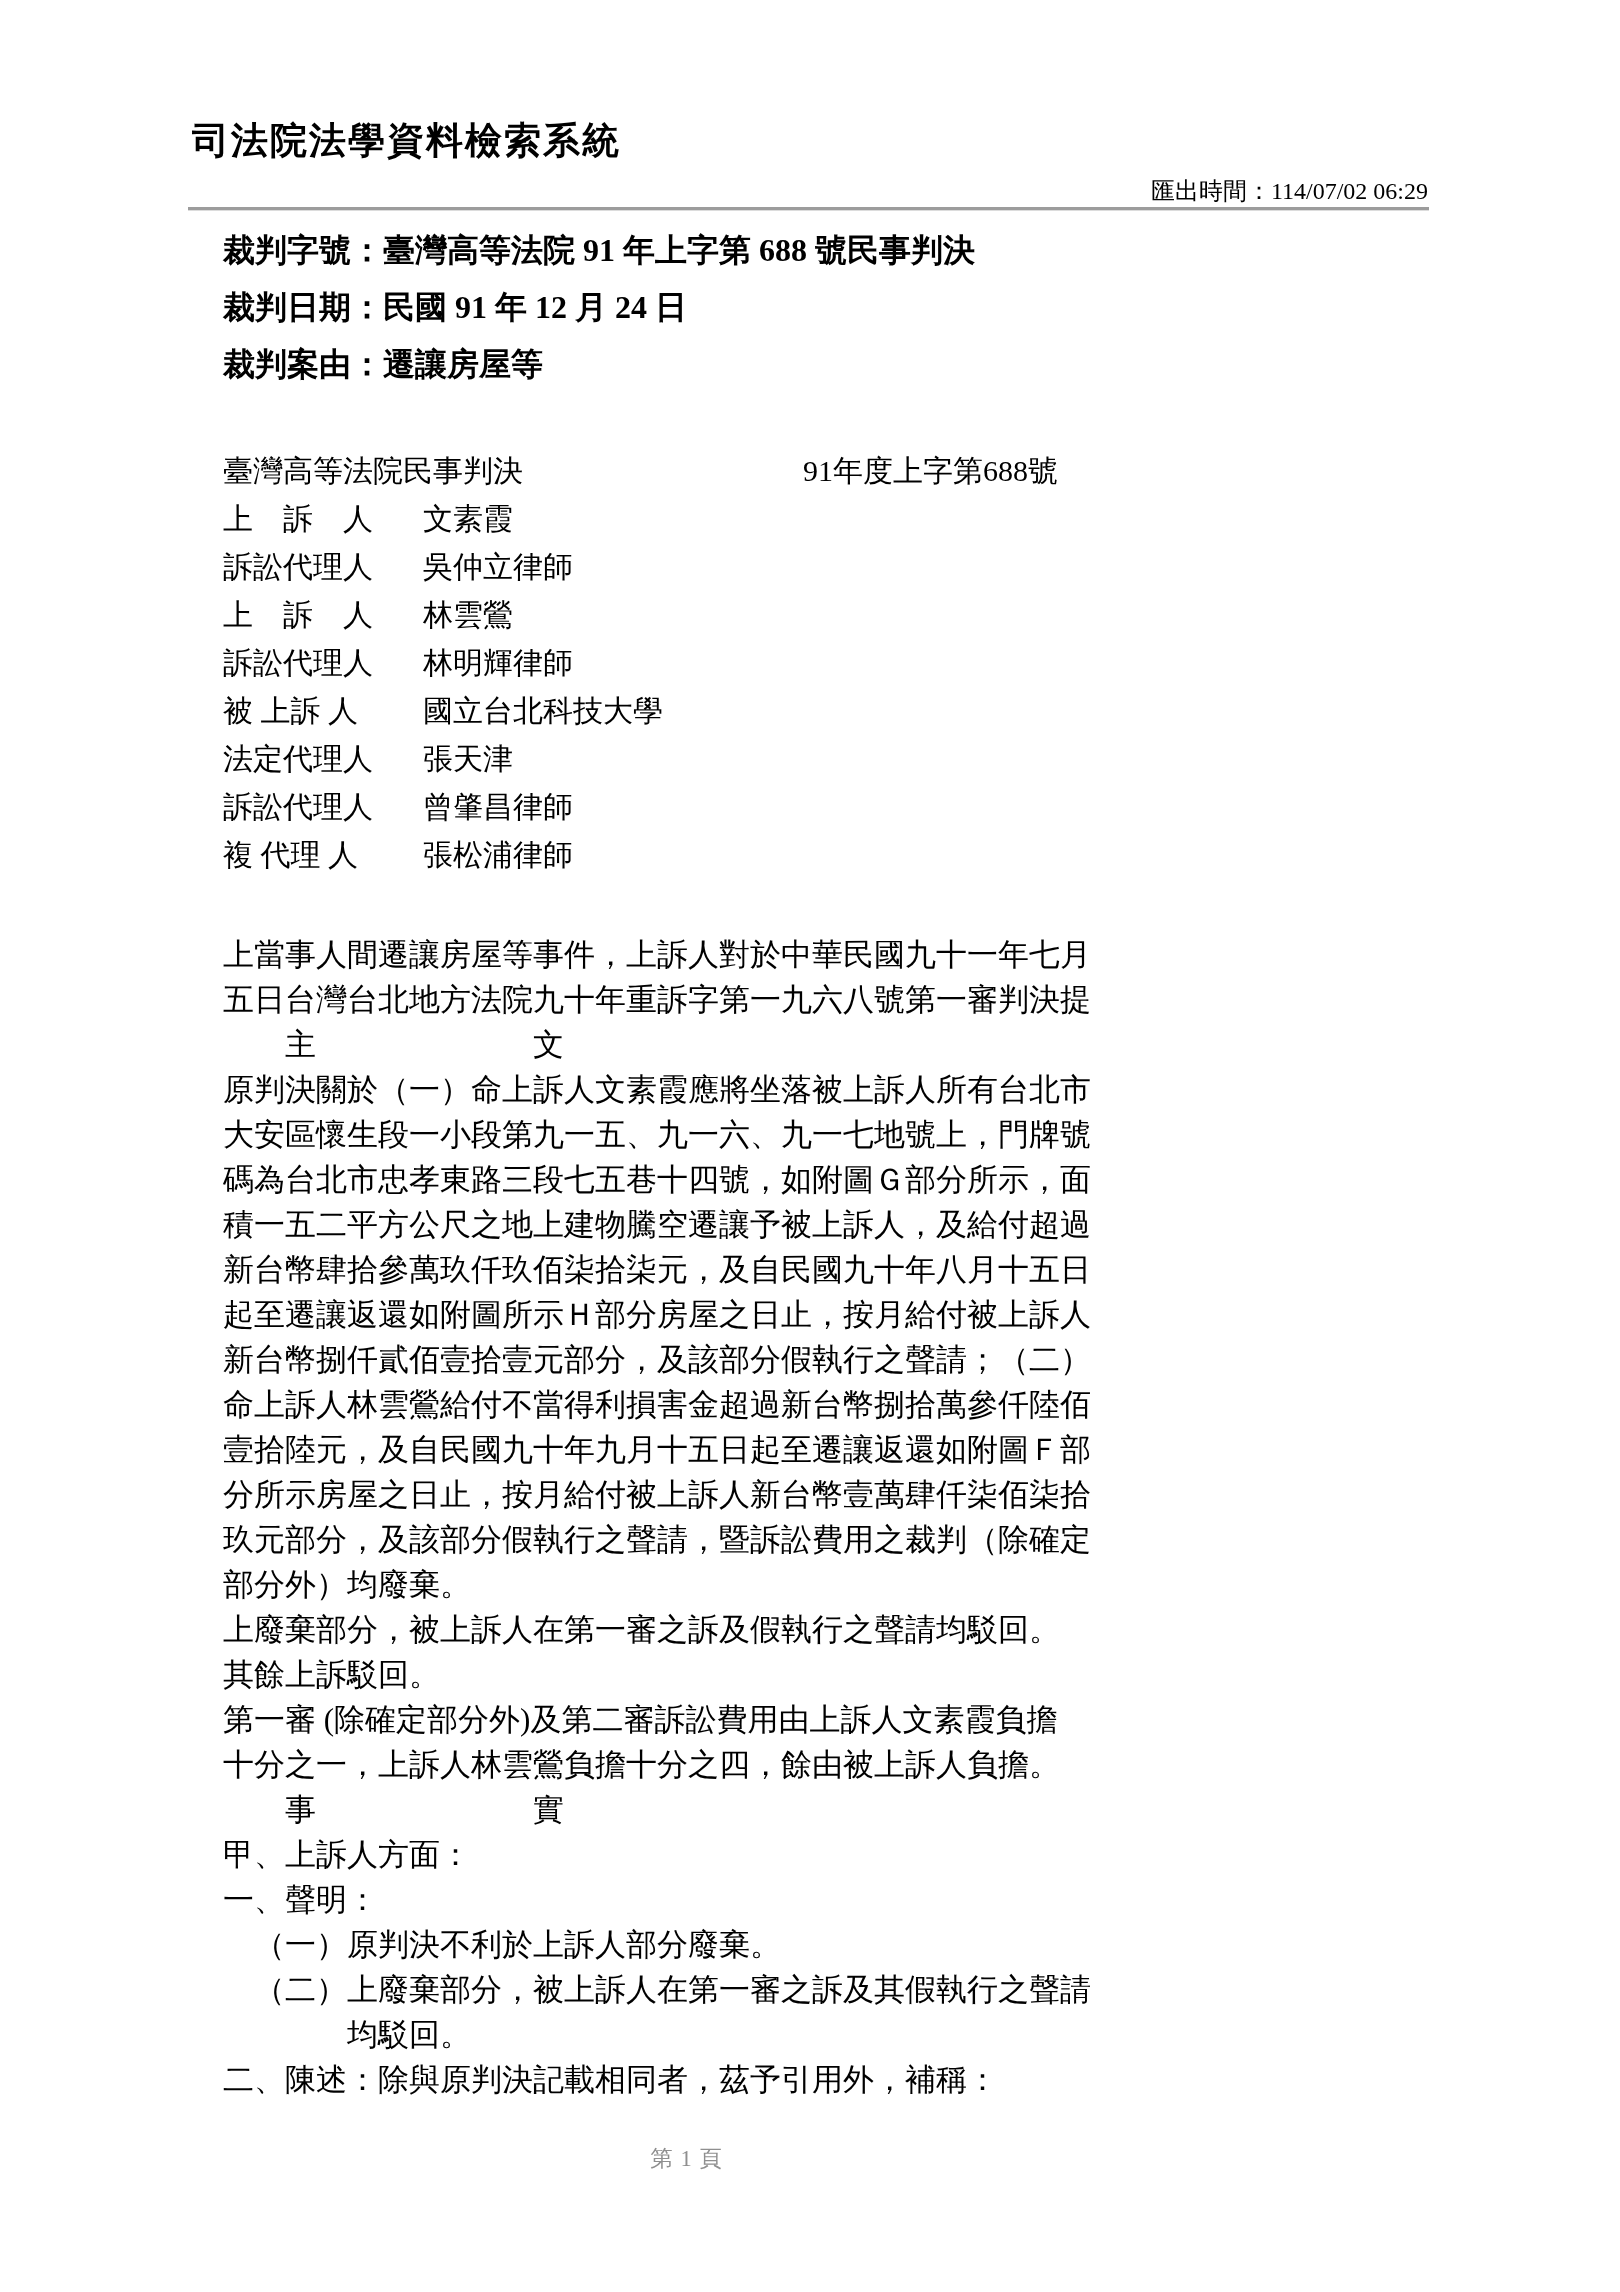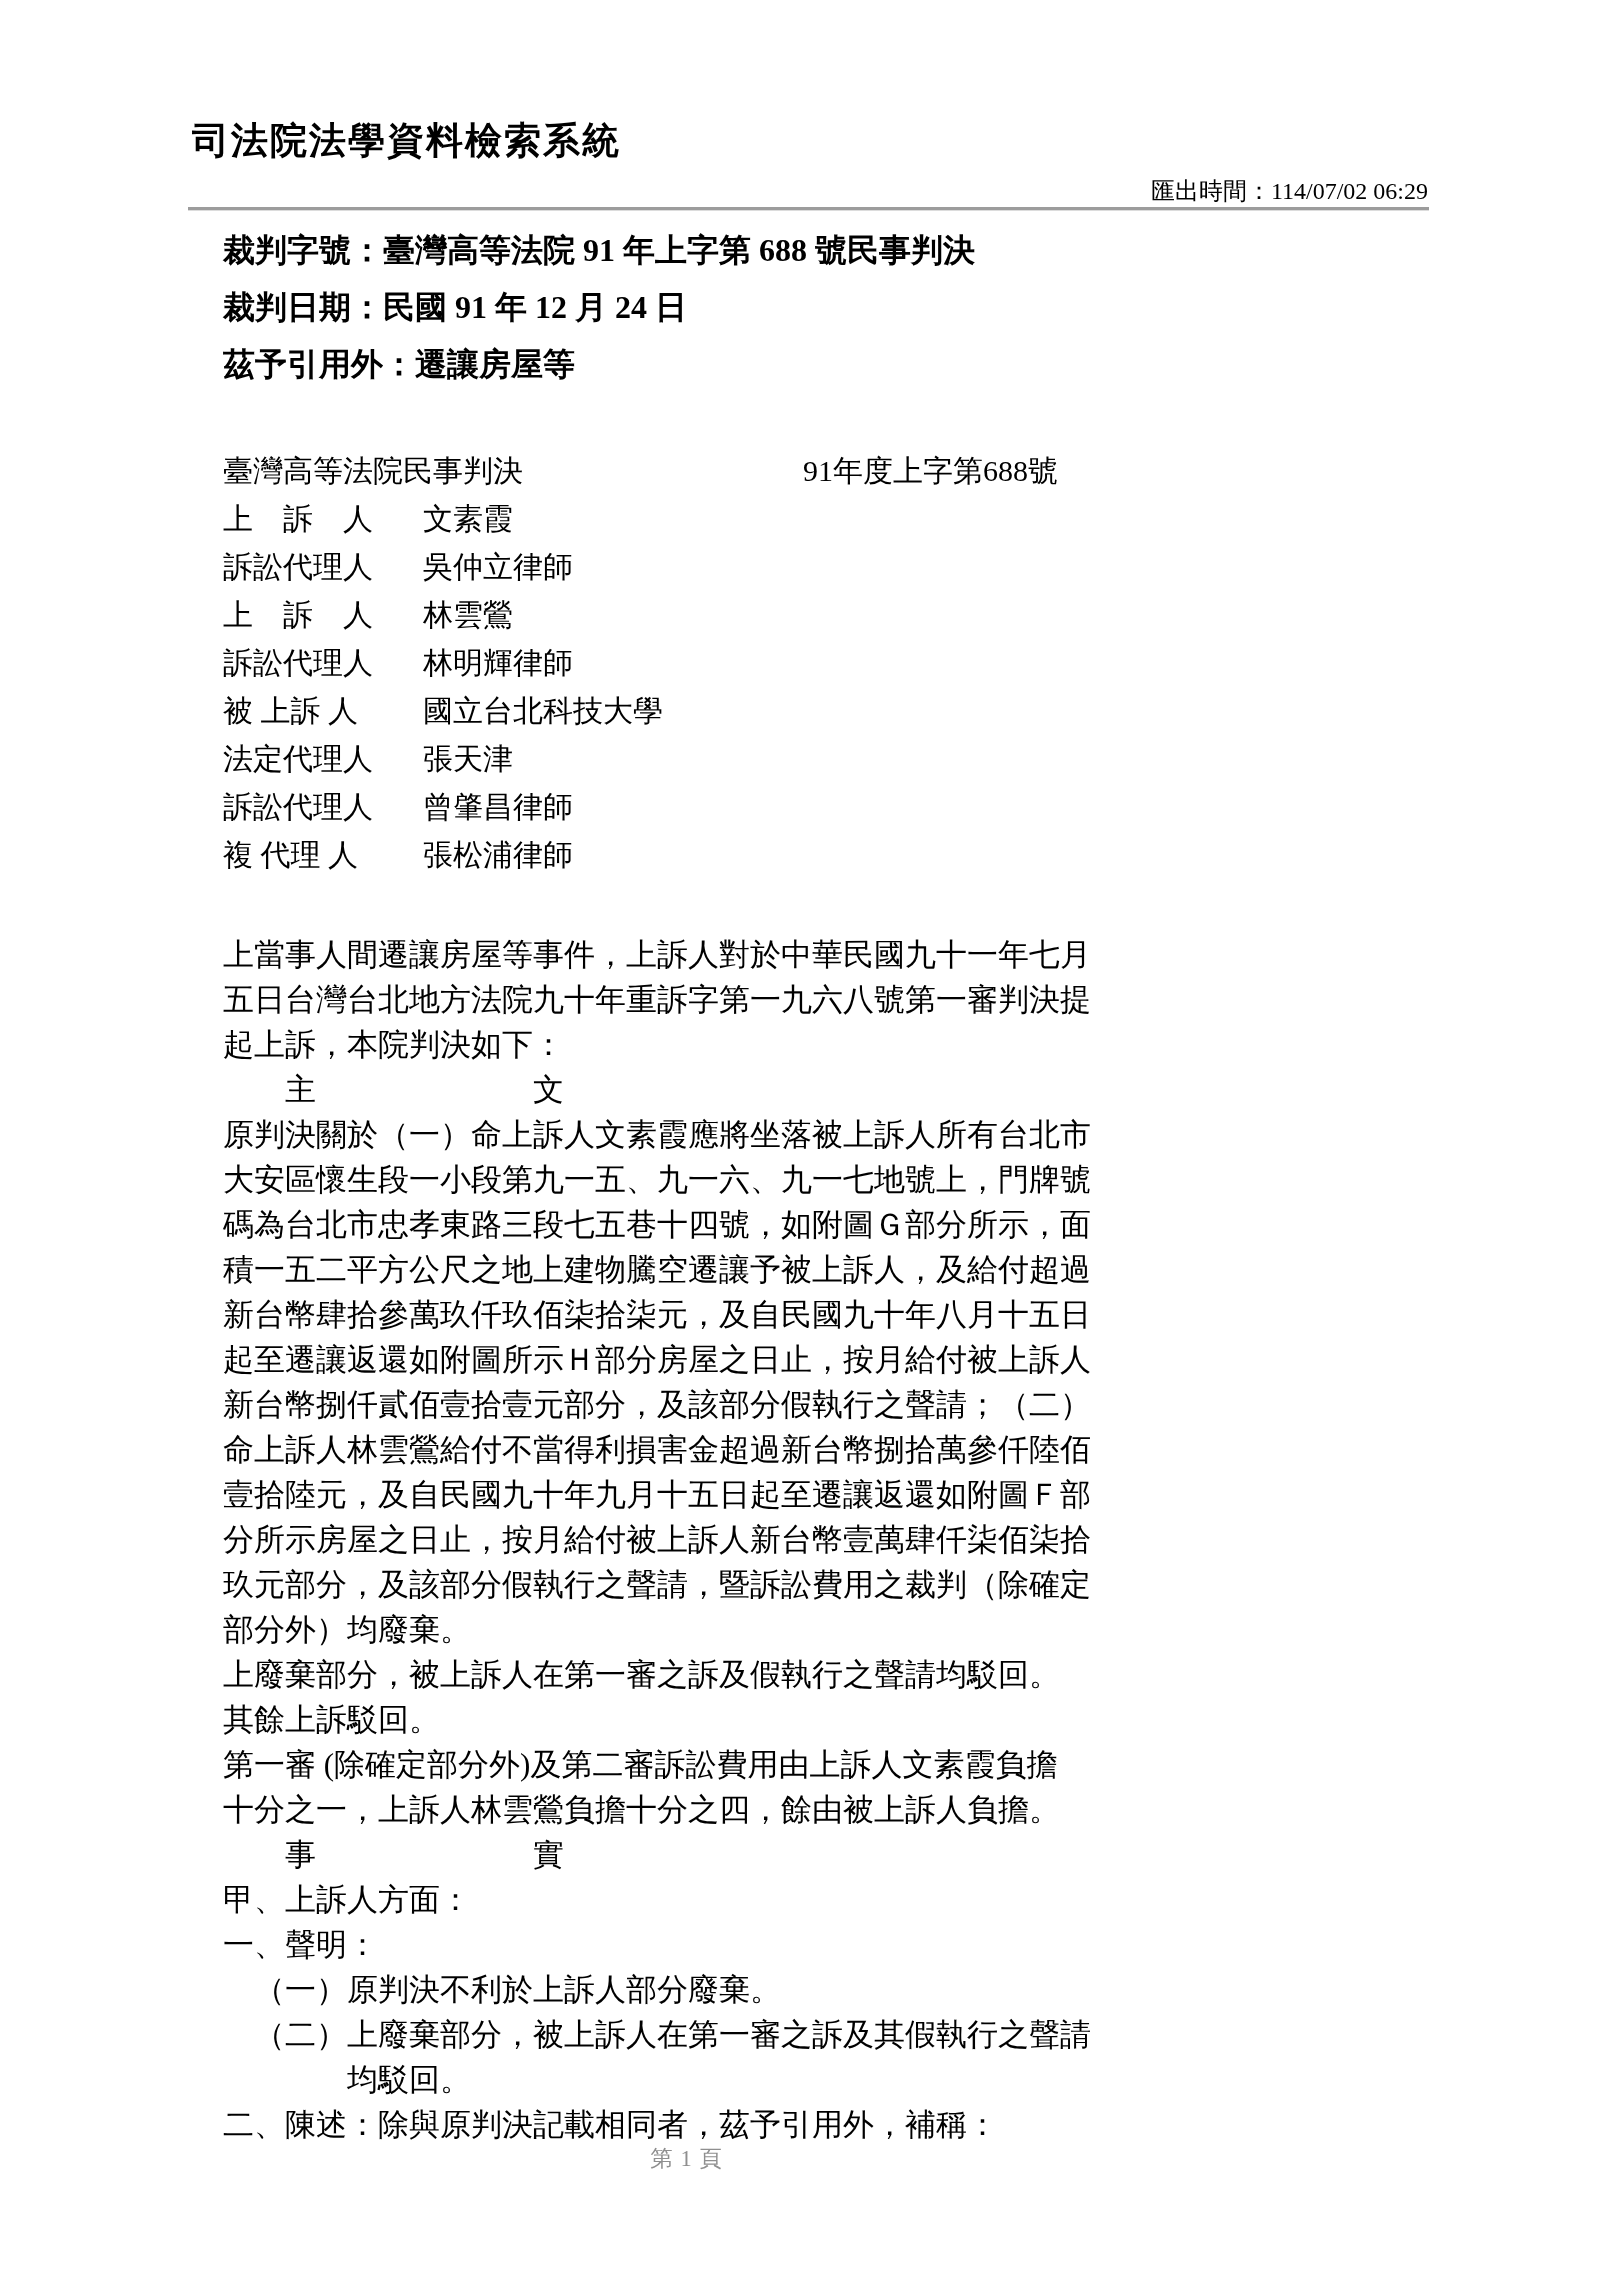--- a/index.html
+++ b/index.html
@@ -57,39 +57,38 @@
 
   <div class="site-title">司法院法學資料檢索系統</div>
 
   <div class="export-time"><span>匯出時間：</span><span>114/07/02 06:29</span></div>
 
   <div class="header-rule"></div>
 
   <div class="meta">
     <div class="meta-line"><span>裁判字號：</span><span>臺灣高等法院 91 年上字第 688 號民事判決</span></div>
     <div class="meta-line"><span>裁判日期：</span><span>民國 91 年 12 月 24 日</span></div>
-    <div class="meta-line"><span>茲予引用外：</span><span>遷讓房屋等</span></div>
+    <div class="meta-line"><span>裁判案由：</span><span>遷讓房屋等</span></div>
   </div>
 
   <div class="court-block">
     <div class="court-line"><span>臺灣高等法院民事判決</span><span class="docket">91年度上字第688號</span></div>
     <div class="party-row"><span class="plabel">上　訴　人</span><span class="pname">文素霞</span></div>
     <div class="party-row"><span class="plabel">訴訟代理人</span><span class="pname">吳仲立律師</span></div>
     <div class="party-row"><span class="plabel">上　訴　人</span><span class="pname">林雲鶯</span></div>
     <div class="party-row"><span class="plabel">訴訟代理人</span><span class="pname">林明輝律師</span></div>
     <div class="party-row"><span class="plabel">被 上訴 人</span><span class="pname">國立台北科技大學</span></div>
     <div class="party-row"><span class="plabel">法定代理人</span><span class="pname">張天津</span></div>
     <div class="party-row"><span class="plabel">訴訟代理人</span><span class="pname">曾肇昌律師</span></div>
     <div class="party-row"><span class="plabel">複 代理 人</span><span class="pname">張松浦律師</span></div>
   </div>
 
   <div class="body-block">
     <div class="body-line">上當事人間遷讓房屋等事件，上訴人對於中華民國九十一年七月</div>
     <div class="body-line">五日台灣台北地方法院九十年重訴字第一九六八號第一審判決提</div>
-    <div class="body-line">起上訴，本院判決如下：</div>
     <div class="body-line">　　主　　　　　　　文</div>
     <div class="body-line">原判決關於（一）命上訴人文素霞應將坐落被上訴人所有台北市</div>
     <div class="body-line">大安區懷生段一小段第九一五、九一六、九一七地號上，門牌號</div>
     <div class="body-line">碼為台北市忠孝東路三段七五巷十四號，如附圖Ｇ部分所示，面</div>
     <div class="body-line">積一五二平方公尺之地上建物騰空遷讓予被上訴人，及給付超過</div>
     <div class="body-line">新台幣肆拾參萬玖仟玖佰柒拾柒元，及自民國九十年八月十五日</div>
     <div class="body-line">起至遷讓返還如附圖所示Ｈ部分房屋之日止，按月給付被上訴人</div>
     <div class="body-line">新台幣捌仟貳佰壹拾壹元部分，及該部分假執行之聲請；（二）</div>
     <div class="body-line">命上訴人林雲鶯給付不當得利損害金超過新台幣捌拾萬參仟陸佰</div>
     <div class="body-line">壹拾陸元，及自民國九十年九月十五日起至遷讓返還如附圖Ｆ部</div>

